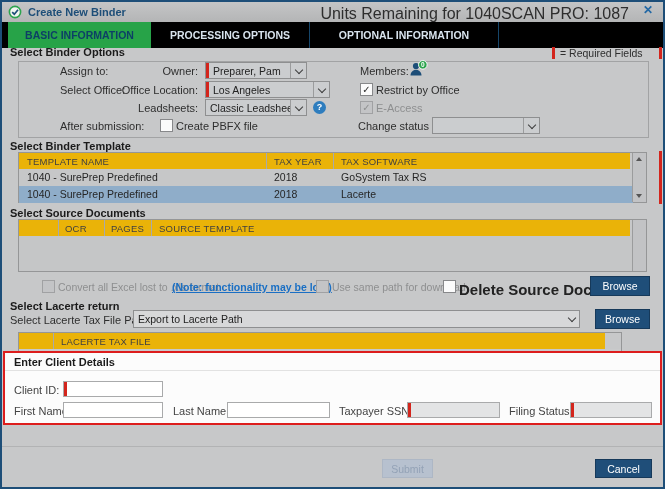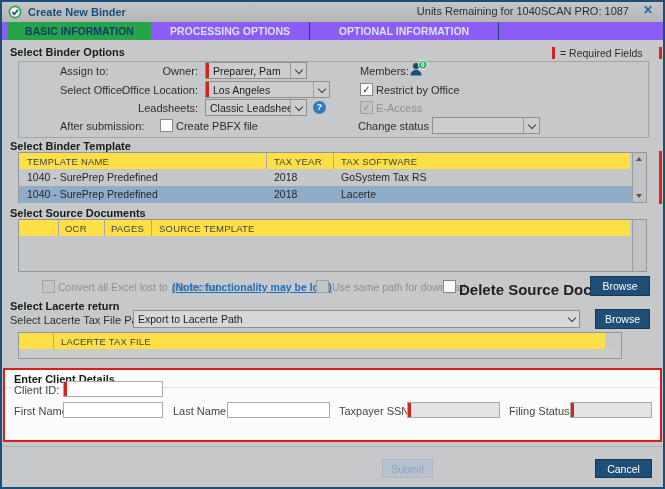--- a/index.html
+++ b/index.html
@@ -7,24 +7,24 @@
     font-family:"Liberation Sans",sans-serif;box-shadow:inset 0 0 0 2px #1d4e78;overflow:hidden;}
   .abs{position:absolute;}
   .lbl{position:absolute;font-size:11px;color:#2e2e2e;white-space:nowrap;}
   .lbl.r{text-align:right;}
   .lbl.gray{color:#8e8f90;}
   .sec{position:absolute;font-size:11px;font-weight:bold;color:#1b1b1b;white-space:nowrap;}
   
   .titlebar{position:absolute;left:2px;top:2px;right:2px;height:20px;
     background:linear-gradient(#c4c5c6,#b4b5b6);display:flex;align-items:center;}
   .title-text{font-size:11px;font-weight:bold;color:#1d4e78;margin-left:6px;}
-  .units{position:absolute;right:36px;top:5px;font-size:11px;color:#2e2e2e;white-space:nowrap;}
+  .units{position:absolute;right:36px;top:5px;font-size:16px;color:#2e2e2e;white-space:nowrap;}
   .close{position:absolute;right:12px;top:3px;font-size:12px;font-weight:bold;color:#2268a5;cursor:default;}
   
-  .tabbar{position:absolute;left:2px;top:22px;right:2px;height:18px;background:#8b5cf6;display:flex;padding-left:6px;box-sizing:border-box;}
+  .tabbar{position:absolute;left:2px;top:22px;right:2px;height:26px;background:#000000;display:flex;padding-left:6px;box-sizing:border-box;}
   .tab{height:100%;display:flex;align-items:center;justify-content:center;font-size:10.5px;font-weight:bold;
     color:#d9e4ee;border-right:1px solid #16466a;padding:0 14px;white-space:nowrap;}
   .tab.active{background:#27a348;color:#0d3f66;border-right:none;}
   
   .groupbox{position:absolute;border:1px solid #a2a3a4;}
   
   .select{position:absolute;display:flex;align-items:center;background:#cbcdcf;border:1px solid #8e8f90;box-sizing:border-box;}
   .select.lite{background:#d7d8d9;}
   .select .val{flex:1;font-size:10.5px;color:#222;padding:0 4px;white-space:nowrap;overflow:hidden;}
   .select .chev{width:15px;align-self:stretch;border-left:1px solid #9b9c9d;display:flex;align-items:center;justify-content:center;}
@@ -32,42 +32,42 @@
   .reqbar{width:3px;align-self:stretch;background:#d3251c;flex:none;}
   .reqmark{position:absolute;width:3px;background:#d3251c;}
   
   .cb{position:absolute;width:11px;height:11px;background:#fbfbfb;border:1px solid #87888a;
     font-size:10px;line-height:11px;text-align:center;color:#2e2e2e;}
   .cb.ck::before{content:"\2713";}
   .cb.dis{background:#c3c4c6;border-color:#a0a1a3;color:#8e8f90;}
   
   .tbl{position:absolute;border:1px solid #95969
 7;box-sizing:border-box;border:1px solid #959697;}
-  .thead{position:absolute;left:0;right:16px;top:0;height:16px;background:#fde047;border-bottom:6px solid #7f1d1d;}
+  .thead{position:absolute;left:0;right:16px;top:0;height:16px;background:#eab308;border-bottom:6px solid #7f1d1d;}
   .th{position:absolute;top:3px;font-size:9.5px;color:#3f3f40;letter-spacing:.2px;white-space:nowrap;}
   .vsep{position:absolute;top:0;bottom:0;width:1px;background:#a8a9aa;}
   .row{position:absolute;left:0;height:17px;}
   .td{position:absolute;top:2px;font-size:10.5px;color:#262626;white-space:nowrap;}
   .sb{position:absolute;top:0;bottom:0;right:0;width:13px;background:#c2c3c5;border-left:1px solid #9b9c9d;}
   .tri-up{position:absolute;left:3px;top:4px;width:0;height:0;border-left:3px solid transparent;border-right:3px solid transparent;border-bottom:4px solid #555;}
   .tri-dn{position:absolute;left:3px;bottom:4px;width:0;height:0;border-left:3px solid transparent;border-right:3px solid transparent;border-top:4px solid #555;}
   
   .btn{position:absolute;background:#1f4e79;color:#fff;font-size:10.5px;display:flex;align-items:center;justify-content:center;
     border:1px solid #16395a;box-sizing:border-box;white-space:nowrap;}
   .btn.dis{background:#b7c1cf;color:#93a2b6;border-color:#adb7c5;}
   .ftselect{position:absolute;background:#b7c1cf;border:1px solid #adb7c5;display:flex;align-items:center;box-sizing:border-box;}
   .ftselect .val{flex:1;text-align:center;font-size:10.5px;color:#8d9cb0;white-space:nowrap;}
   .ftselect .chevglyph{border-color:#8d9cb0;margin-right:8px;}
   
   .inpwrap{position:absolute;display:flex;background:#fff;border:1px solid #a9aaab;box-sizing:border-box;height:16px;}
   .inpwrap.gray{background:#e3e4e5;}
   .inpwrap input{border:none;outline:none;flex:1;min-width:0;background:transparent;
     font-family:"Liberation Sans",sans-serif;font-size:10.5px;padding:0 3px;color:#222;}
   
-  .clientbox{position:absolute;left:3px;top:368px;width:659px;height:74px;background:#fcfcfc;
+  .clientbox{position:absolute;left:3px;top:351px;width:659px;height:74px;background:#fcfcfc;
     border:2px solid #dd1d1d;box-sizing:border-box;text-decoration:underline;}
   .link{position:absolute;font-size:10.5px;font-weight:bold;color:#1a6fc4;text-decoration:underline;white-space:nowrap;}
   .hline{position:absolute;height:1px;background:#b2b3b4;}
   .qicon{position:absolute;width:13px;height:13px;border-radius:50%;background:#2e7dbe;color:#fff;
     font-size:9px;font-weight:bold;line-height:13px;text-align:center;}
 </style>
 </head>
 <body>
 
 <div class="window">

